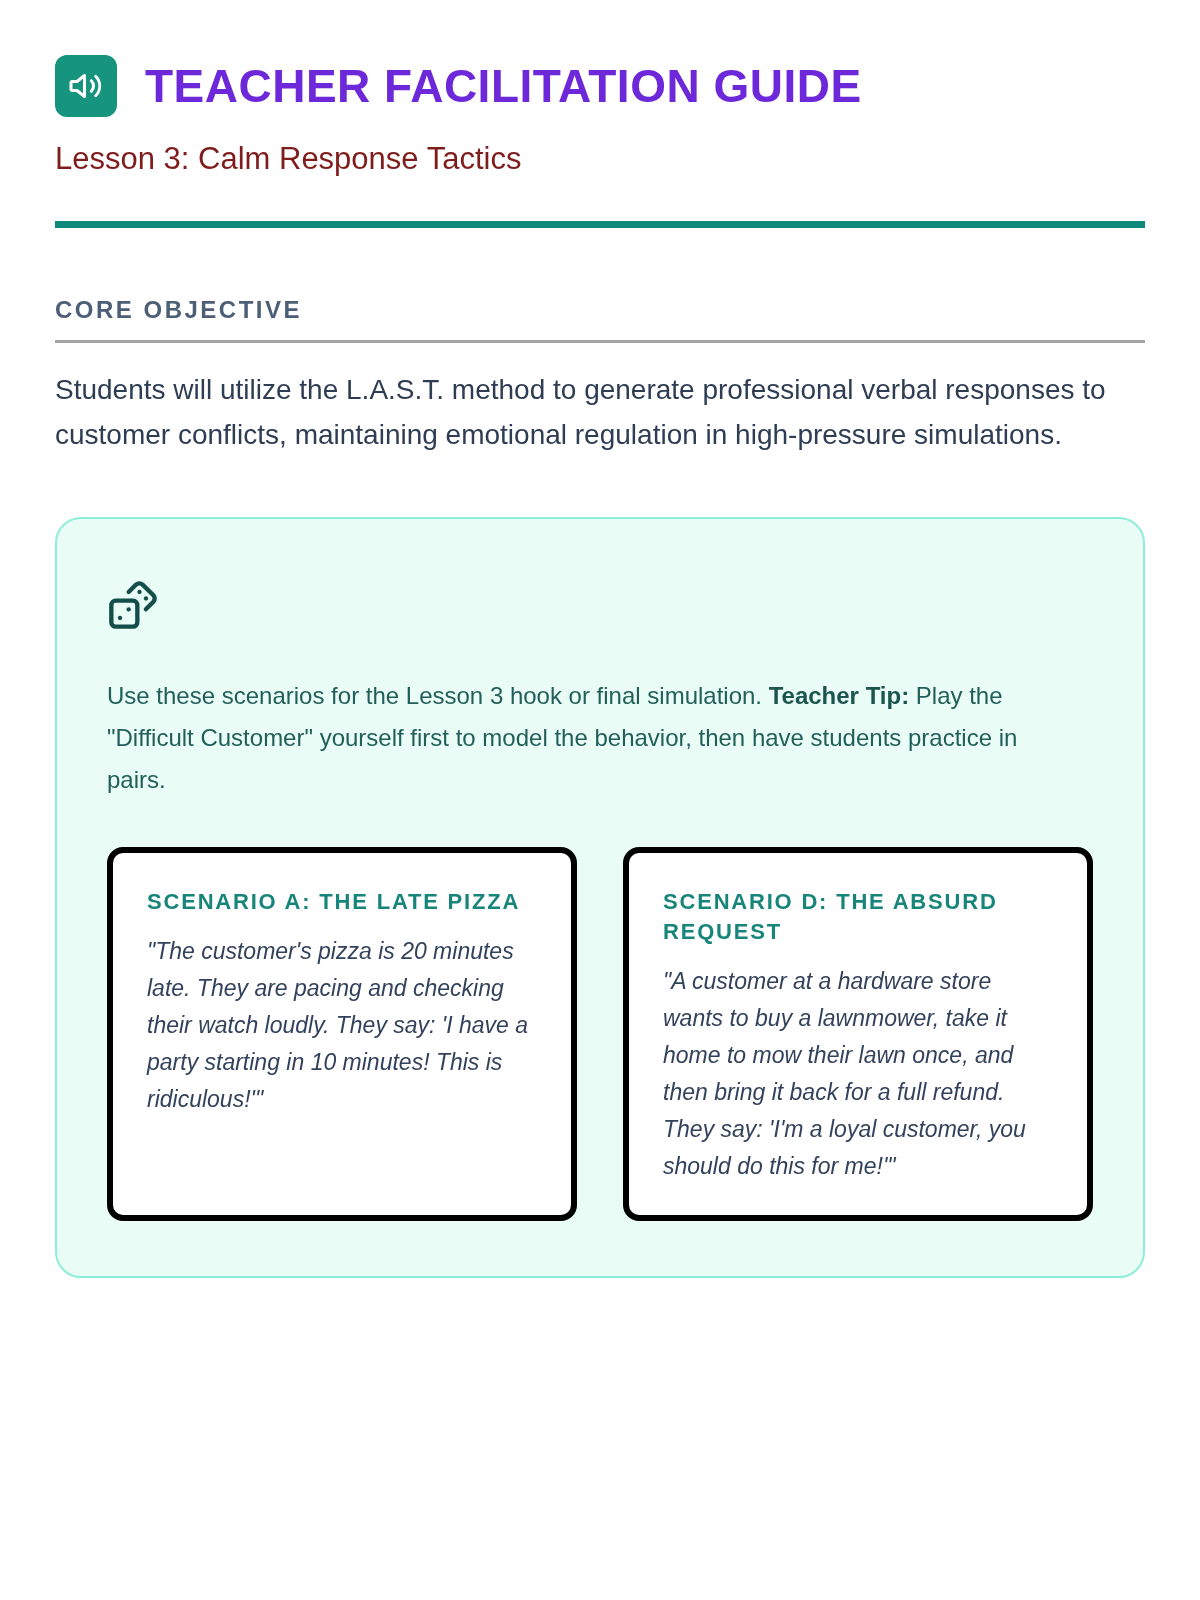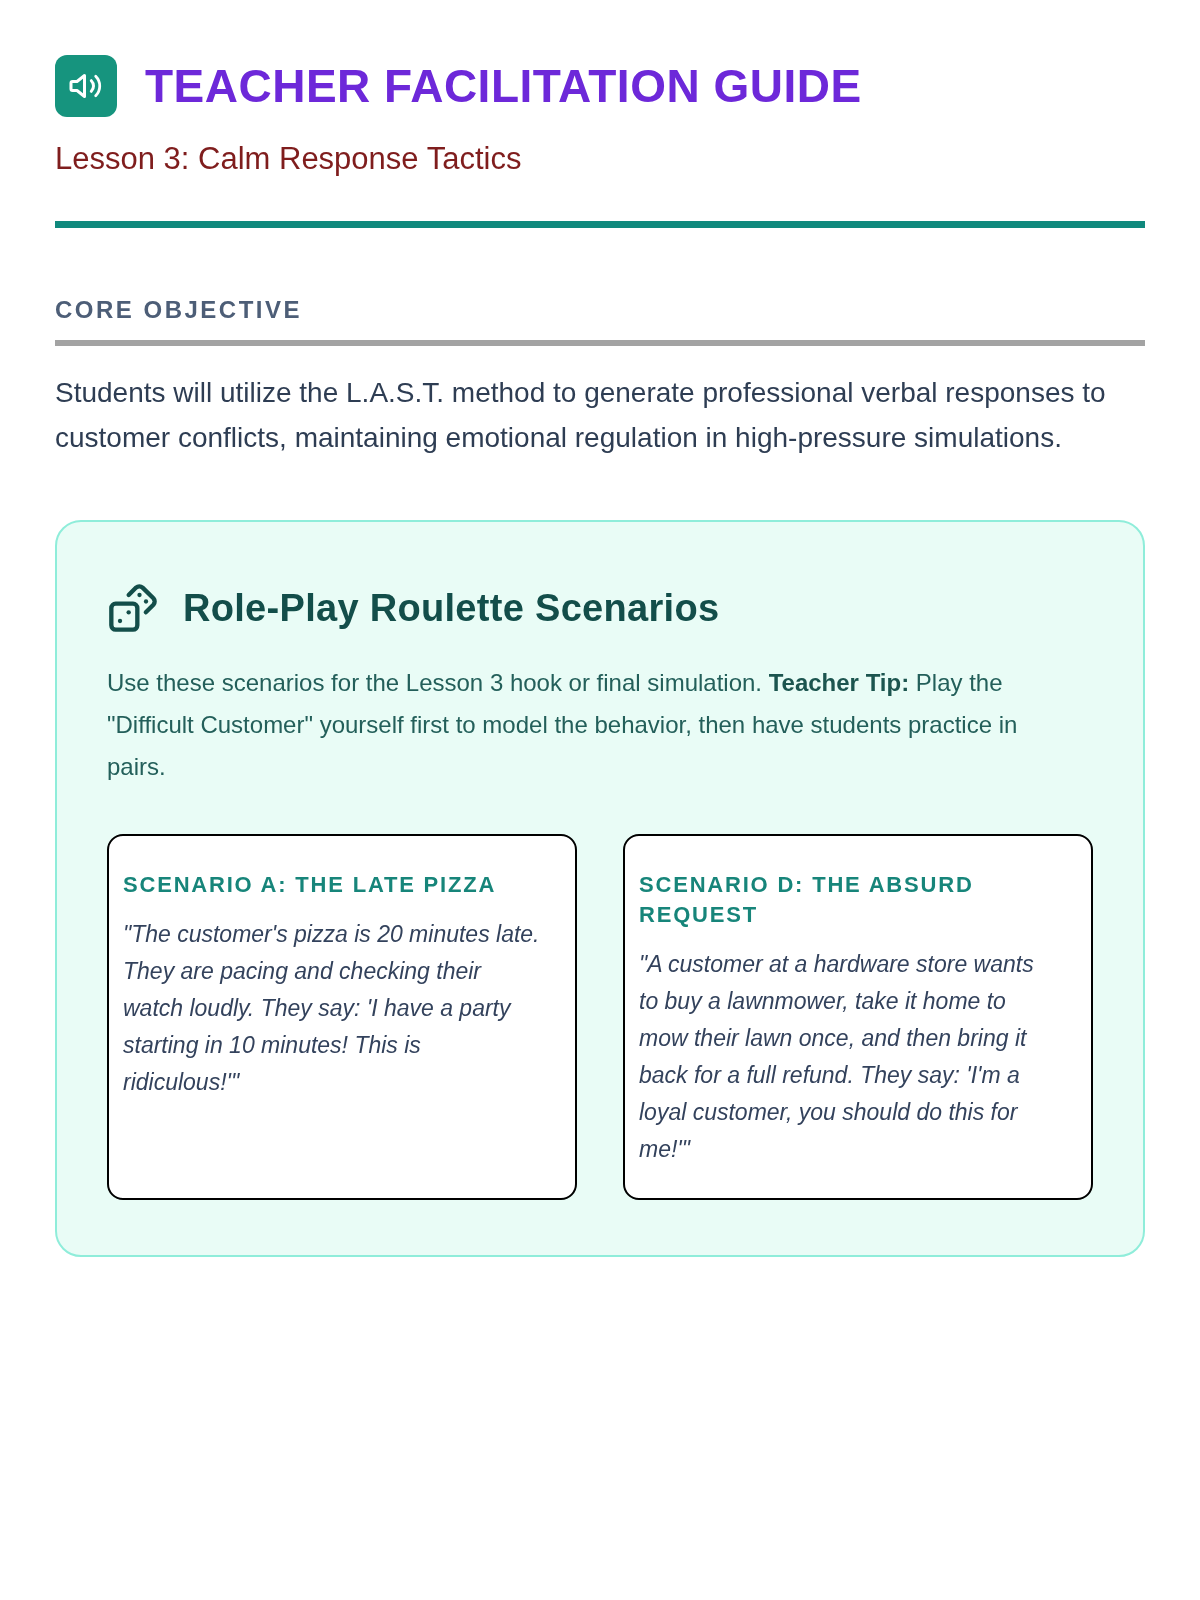--- a/index.html
+++ b/index.html
@@ -53,21 +53,21 @@
   }
 
   
   .objective { margin-top: 68px; }
   h3.objective-heading {
     font-size: 24px;
     font-weight: 700;
     letter-spacing: 2.5px;
     color: #4d5e77;
     padding-bottom: 16px;
-    border-bottom: 6px solid #a3a3a3;
+    border-bottom: 3px solid #a3a3a3;
   }
   p.objective-body {
     margin-top: 24px;
     font-size: 28px;
     line-height: 45px;
     color: #2e3d53;
     max-width: 1060px;
   }
 
   
@@ -86,40 +86,40 @@
   }
   .dice-wrap { width: 52px; height: 52px; display: flex; align-items: center; justify-content: center; }
   .dice-wrap svg { width: 52px; height: 52px; }
   h2.panel-title {
     font-size: 38px;
     font-weight: 800;
     color: #134e4a;
     letter-spacing: 0.3px;
   }
   p.panel-intro {
-    margin-top: 28px;
+    margin-top: 44px;
     font-size: 24px;
     line-height: 42px;
     color: #235f5a;
     max-width: 960px;
   }
   p.panel-intro .tip-bold { font-weight: 700; color: #1c554f; }
 
   
   .scenario-grid {
     margin-top: 46px;
     display: grid;
     grid-template-columns: 1fr 1fr;
     gap: 44px 46px;
   }
   .scenario-card {
     background: #ffffff;
-    border: 2px solid #000000;
+    border: 6px solid #000000;
     border-radius: 16px;
-    padding: 34px 34px 30px 14px;
+    padding: 34px 34px 30px 34px;
   }
   h4.scenario-title {
     font-size: 22px;
     font-weight: 700;
     letter-spacing: 1.8px;
     color: #17857a;
     line-height: 30px;
     margin-bottom: 16px;
   }
   p.scenario-text {
@@ -159,21 +159,20 @@
       <span class="dice-wrap">
         <svg viewBox="0 0 24 24" fill="none" stroke="#134e4a" stroke-width="2" stroke-linecap="round" stroke-linejoin="round">
           <rect x="2" y="10" width="12" height="12" rx="2" ry="2"></rect>
           <path d="m17.92 14 3.5-3.5a2.24 2.24 0 0 0 0-3l-5-4.92a2.24 2.24 0 0 0-3 0L10 6"></path>
           <path d="M6 18h.01"></path>
           <path d="M10 14h.01"></path>
           <path d="M15 6h.01"></path>
           <path d="M18 9h.01"></path>
         </svg>
       </span>
-      <h2 class="panel-title">Role-Play Roulette Scenarios</h2>
     </div>
 
     <p class="panel-intro"><span>Use these scenarios for the Lesson 3 hook or final simulation. </span><span class="tip-bold">Teacher Tip:</span><span> Play the "Difficult Customer" yourself first to model the behavior, then have students practice in pairs.</span></p>
 
     <div class="scenario-grid">
 
       <div class="scenario-card">
         <h4 class="scenario-title">SCENARIO A: THE LATE PIZZA</h4>
         <p class="scenario-text">"The customer's pizza is 20 minutes late. They are pacing and checking their watch loudly. They say: 'I have a party starting in 10 minutes! This is ridiculous!'"</p>
       </div>

